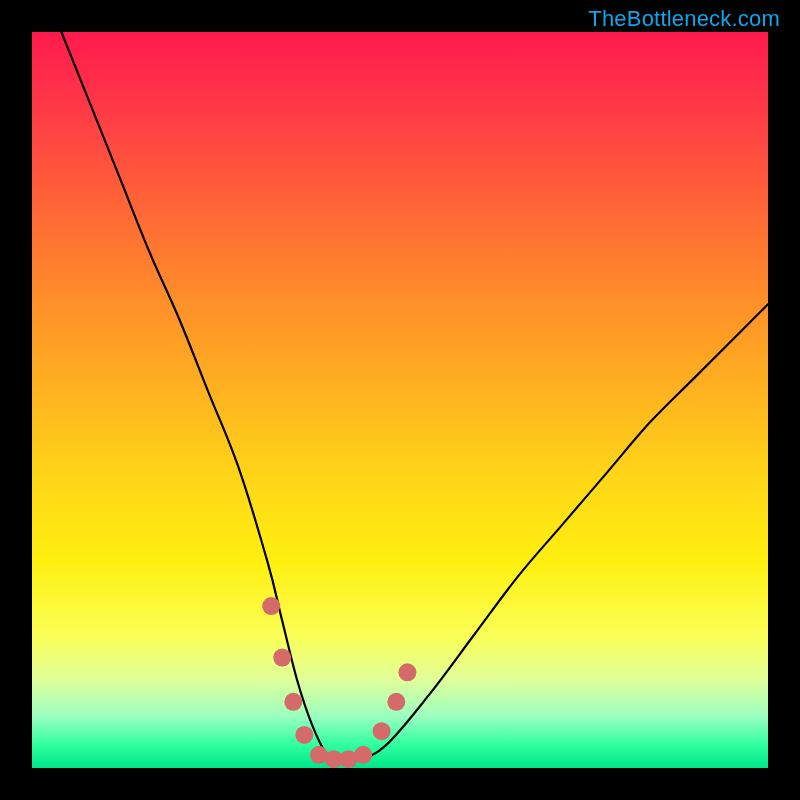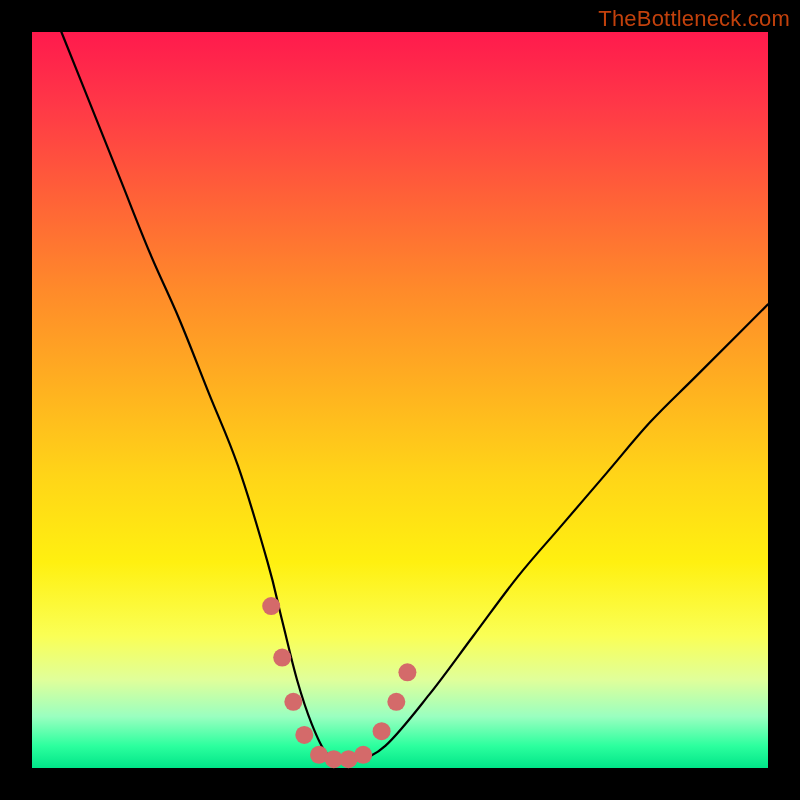--- a/index.html
+++ b/index.html
@@ -36,22 +36,22 @@
       #faff55 82%,
       #e0ff9a 88%,
       #9affc0 93%,
       #2cff9e 97%,
       #00e588 100%
     );
   }
   .watermark {
     position: absolute;
     top: 6px;
-    right: 10px;
-    color: #c2410c;
+    right: 20px;
+    color: #0ea5e9;
     font-size: 22px;
     letter-spacing: 0.2px;
     user-select: none;
   }
   svg.curve {
     position: absolute;
     top: 0;
     left: 0;
     width: 736px;
     height: 736px;

